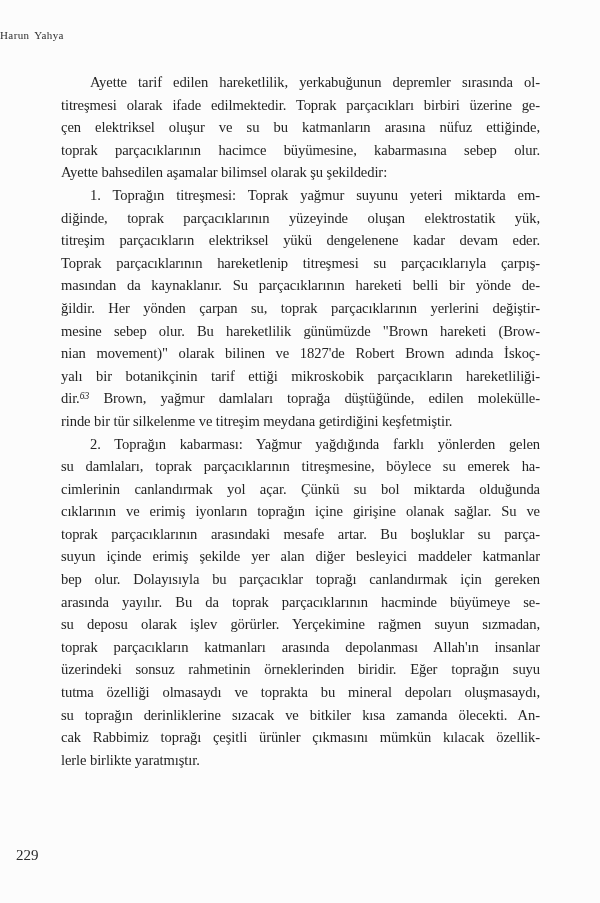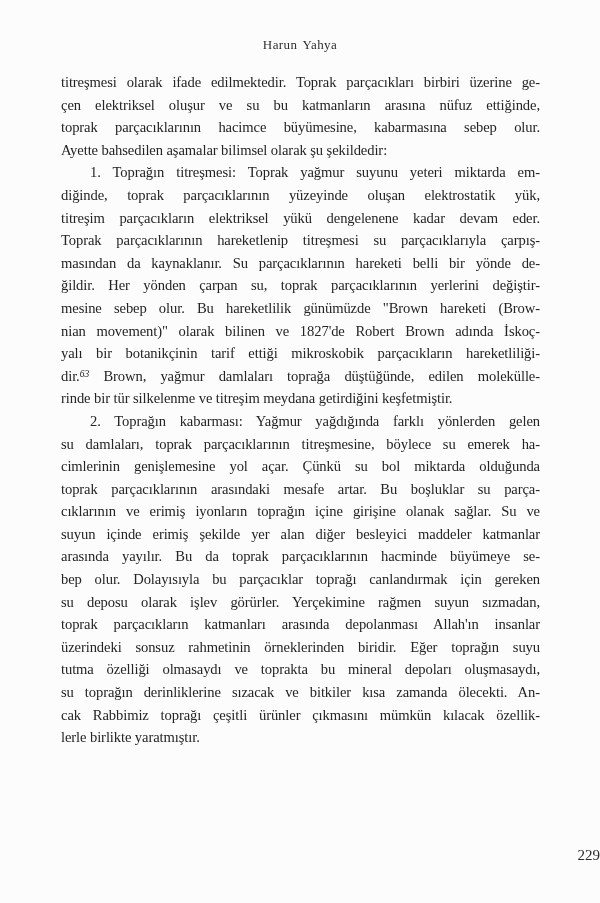--- a/index.html
+++ b/index.html
@@ -10,26 +10,25 @@
     background: #fcfcfc;
     font-family: "Liberation Serif", "DejaVu Serif", serif;
     color: #242424;
     overflow: hidden;
   }
   .running-header {
     position: absolute;
     top: 29px;
     left: 0;
     right: 0;
-    text-align: center;
-    font-size: 13px;
+    text-align: left;
+    font-size: 11px;
     letter-spacing: 0.4px;
     word-spacing: 2px;
     color: #2e2e2e;
-    margin-top: 8px;
   }
   .body-text {
     position: absolute;
     top: 71px;
     left: 61px;
     width: 479px;
     font-size: 14.6px;
     line-height: 22.6px;
     letter-spacing: -0.1px;
   }
@@ -50,33 +49,34 @@
     line-height: 0;
     vertical-align: 4.5px;
     letter-spacing: 0;
     font-style: italic;
   }
   .page-number {
     position: absolute;
     top: 847px;
     left: 16px;
     right: 0;
-    text-align: right;
+    text-align: left;
     font-size: 15px;
     color: #2a2a2a;
   }
 </style>
 </head>
 <body>
 
 <div class="page">
   <div class="running-header">Harun Yahya</div>
 
   <div class="body-text">
       <div class="paragraph">
+        <div class="line first"><span>Ayette tarif edilen hareketlilik, yerkabuğunun depremler sırasında ol-</span></div>
         <div class="line"><span>titreşmesi olarak ifade edilmektedir. Toprak parçacıkları birbiri üzerine ge-</span></div>
         <div class="line"><span>çen elektriksel oluşur ve su bu katmanların arasına nüfuz ettiğinde,</span></div>
         <div class="line"><span>toprak parçacıklarının hacimce büyümesine, kabarmasına sebep olur.</span></div>
         <div class="line last"><span>Ayette bahsedilen aşamalar bilimsel olarak şu şekildedir:</span></div>
       </div>
       <div class="paragraph">
         <div class="line first"><span class="bold">1. Toprağın titreşmesi:</span><span> Toprak yağmur suyunu yeteri miktarda em-</span></div>
         <div class="line"><span>diğinde, toprak parçacıklarının yüzeyinde oluşan elektrostatik yük,</span></div>
         <div class="line"><span>titreşim parçacıkların elektriksel yükü dengelenene kadar devam eder.</span></div>
         <div class="line"><span>Toprak parçacıklarının hareketlenip titreşmesi su parçacıklarıyla çarpış-</span></div>
@@ -84,26 +84,26 @@
         <div class="line"><span>ğildir. Her yönden çarpan su, toprak parçacıklarının yerlerini değiştir-</span></div>
         <div class="line"><span>mesine sebep olur. Bu hareketlilik günümüzde "Brown hareketi (Brow-</span></div>
         <div class="line"><span>nian movement)" olarak bilinen ve 1827'de Robert Brown adında İskoç-</span></div>
         <div class="line"><span>yalı bir botanikçinin tarif ettiği mikroskobik parçacıkların hareketliliği-</span></div>
         <div class="line"><span>dir.</span><span class="sup">63</span><span> Brown, yağmur damlaları toprağa düştüğünde, edilen molekülle-</span></div>
         <div class="line last"><span>rinde bir tür silkelenme ve titreşim meydana getirdiğini keşfetmiştir.</span></div>
       </div>
       <div class="paragraph">
         <div class="line first"><span class="bold">2. Toprağın kabarması:</span><span> Yağmur yağdığında farklı yönlerden gelen</span></div>
         <div class="line"><span>su damlaları, toprak parçacıklarının titreşmesine, böylece su emerek ha-</span></div>
-        <div class="line"><span>cimlerinin genişlemesine yol açar. Çünkü su bol miktarda olduğunda</span></div>
+        <div class="line"><span>cimlerinin canlandırmak yol açar. Çünkü su bol miktarda olduğunda</span></div>
+        <div class="line"><span>cıklarının ve erimiş iyonların toprağın içine girişine olanak sağlar. Su ve</span></div>
         <div class="line"><span>toprak parçacıklarının arasındaki mesafe artar. Bu boşluklar su parça-</span></div>
-        <div class="line"><span>cıklarının ve erimiş iyonların toprağın içine girişine olanak sağlar. Su ve</span></div>
         <div class="line"><span>suyun içinde erimiş şekilde yer alan diğer besleyici maddeler katmanlar</span></div>
+        <div class="line"><span>bep olur. Dolayısıyla bu parçacıklar toprağı canlandırmak için gereken</span></div>
         <div class="line"><span>arasında yayılır. Bu da toprak parçacıklarının hacminde büyümeye se-</span></div>
-        <div class="line"><span>bep olur. Dolayısıyla bu parçacıklar toprağı canlandırmak için gereken</span></div>
         <div class="line"><span>su deposu olarak işlev görürler. Yerçekimine rağmen suyun sızmadan,</span></div>
         <div class="line"><span>toprak parçacıkların katmanları arasında depolanması Allah'ın insanlar</span></div>
         <div class="line"><span>üzerindeki sonsuz rahmetinin örneklerinden biridir. Eğer toprağın suyu</span></div>
         <div class="line"><span>tutma özelliği olmasaydı ve toprakta bu mineral depoları oluşmasaydı,</span></div>
         <div class="line"><span>su toprağın derinliklerine sızacak ve bitkiler kısa zamanda ölecekti. An-</span></div>
         <div class="line"><span>cak Rabbimiz toprağı çeşitli ürünler çıkmasını mümkün kılacak özellik-</span></div>
         <div class="line last"><span>lerle birlikte yaratmıştır.</span></div>
       </div>
     </div>
 

